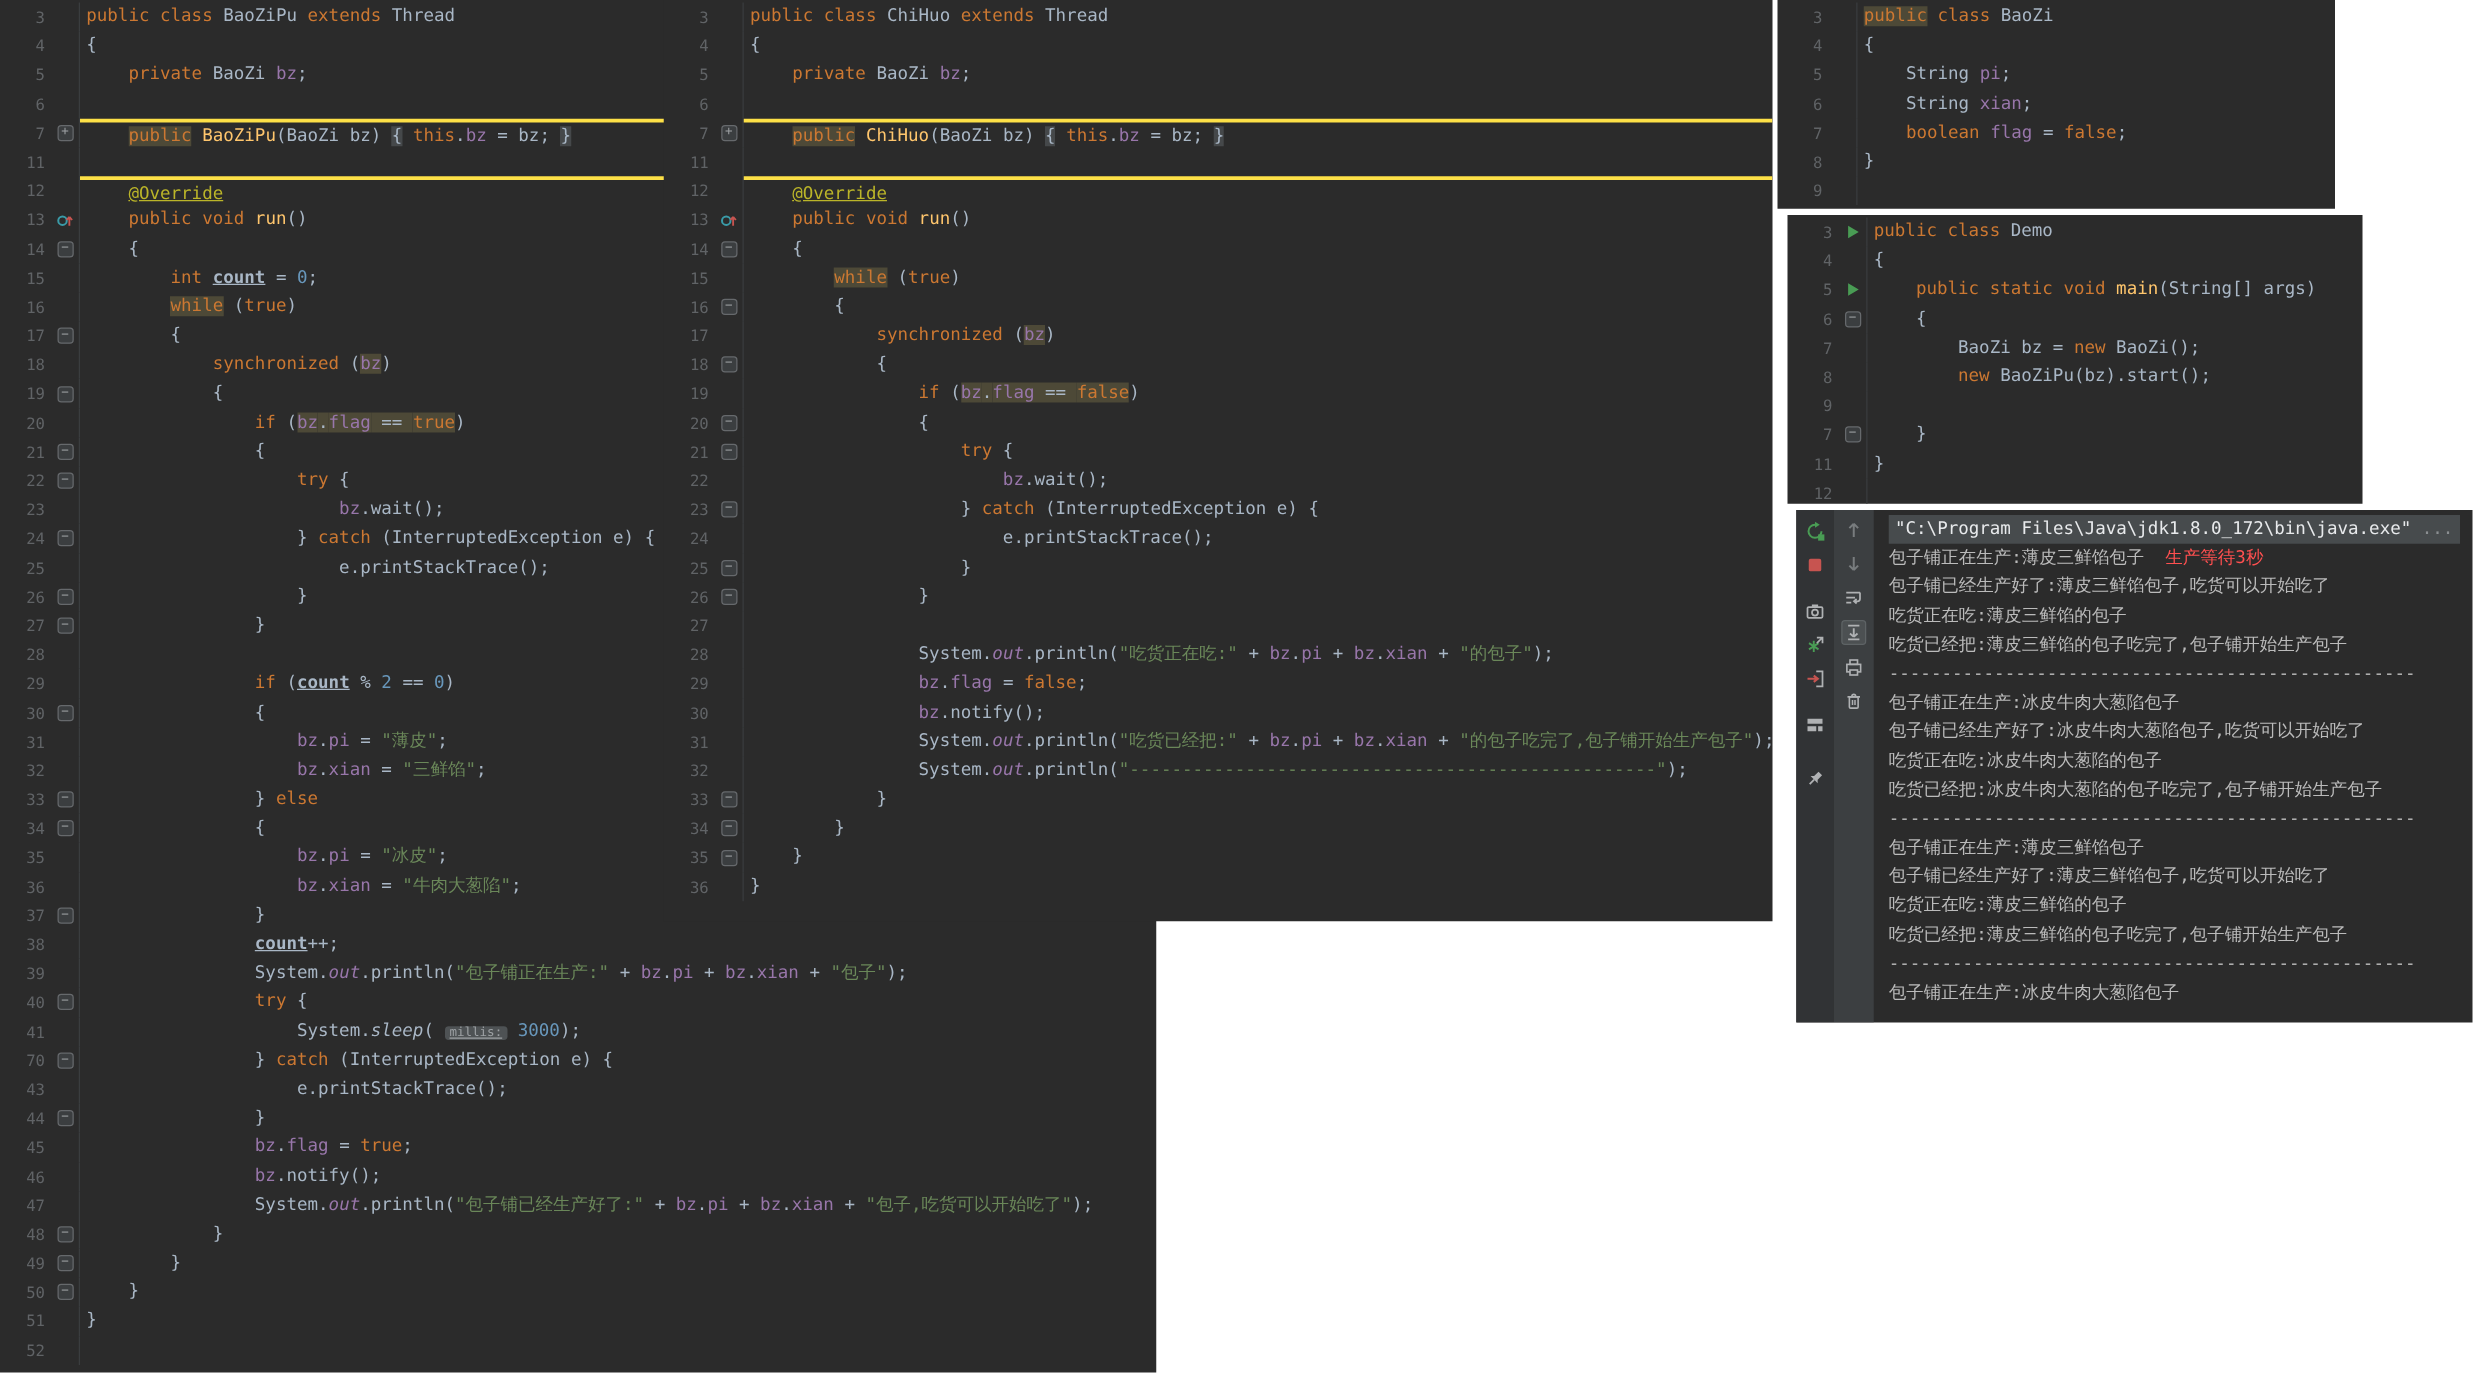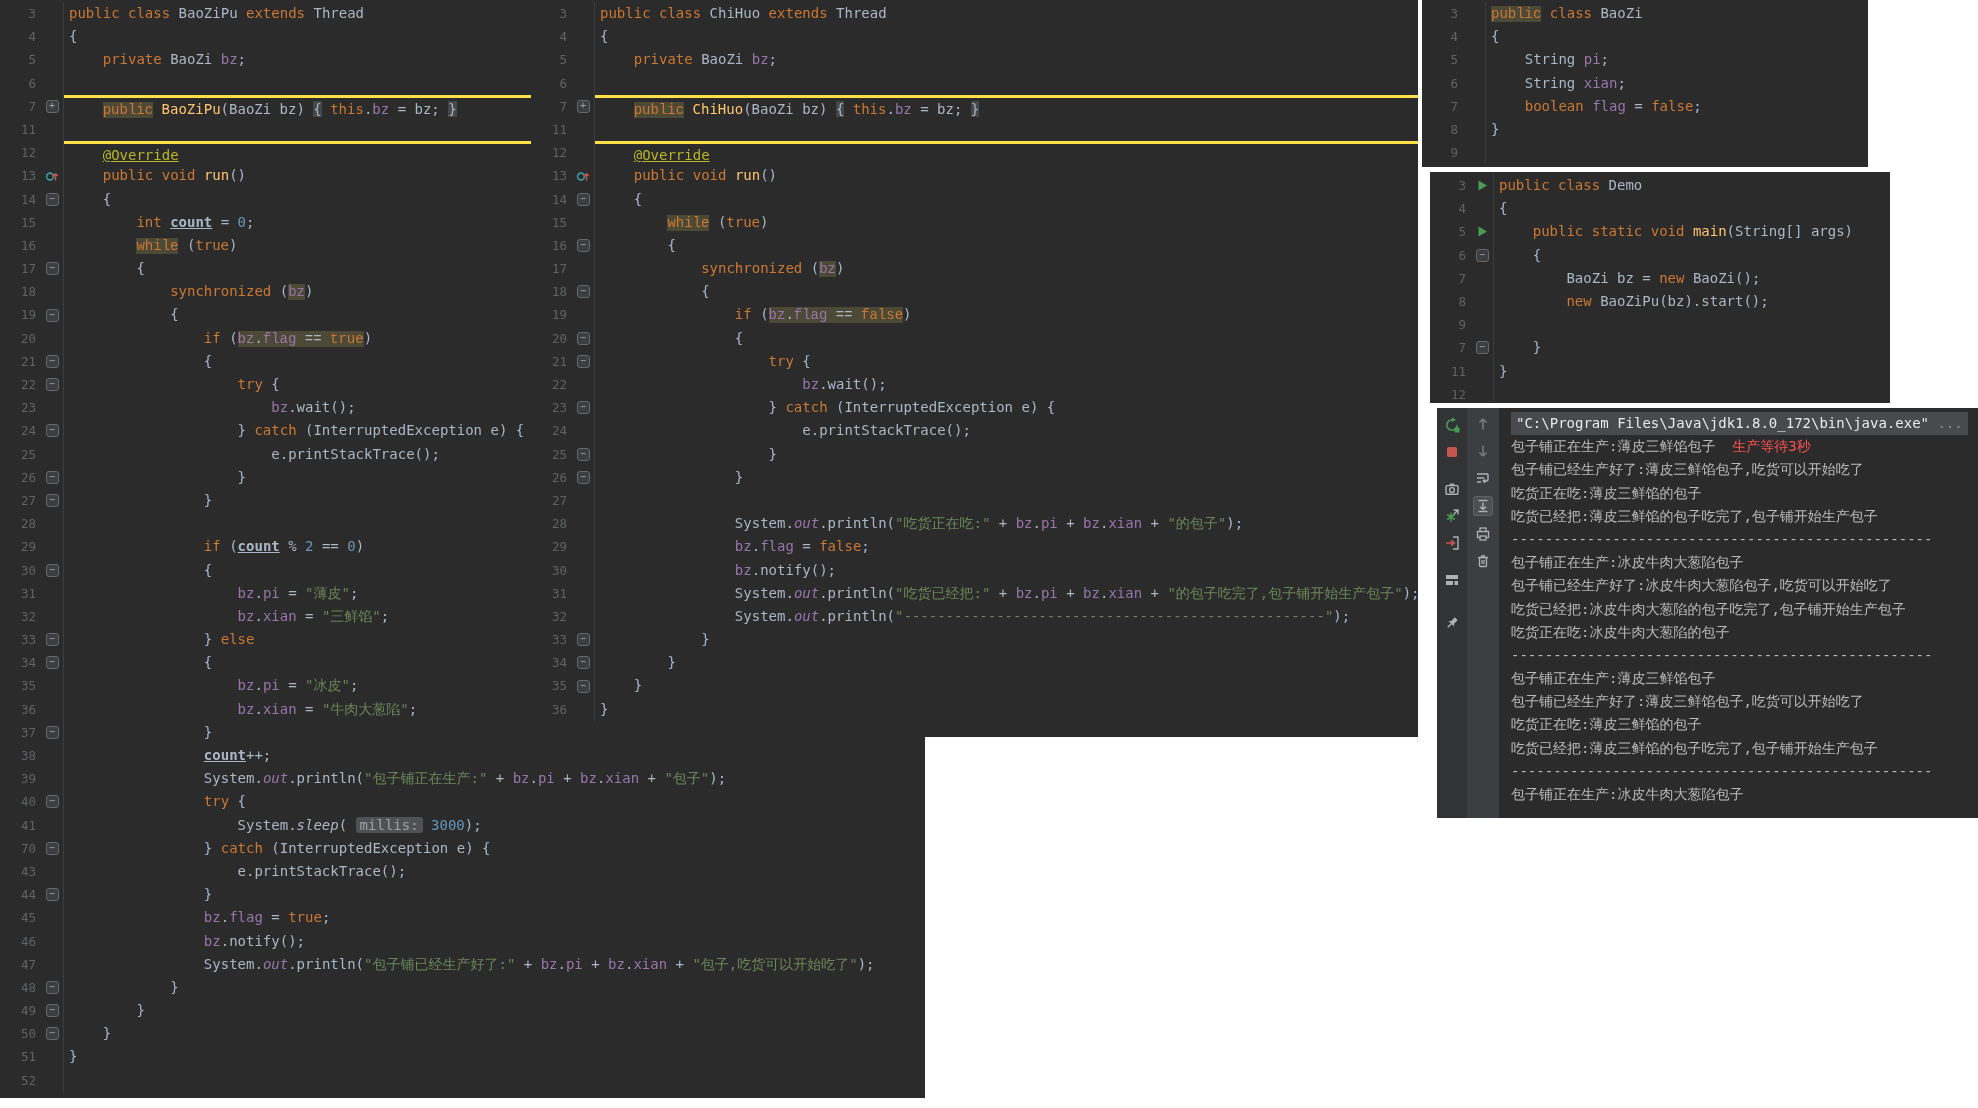--- a/index.html
+++ b/index.html
@@ -26,23 +26,23 @@
   .cg-k{color:#CC7832;}
   .cg-p{color:#A9B7C6;}
   .cg-f{color:#9876AA;}
   .cg-s{color:#6A8759;}
   .cg-n{color:#6897BB;}
   .cg-a{color:#BBB529;text-decoration:underline;}
   .cg-d{color:#FFC66D;}
   .cg-u{text-decoration:underline;font-weight:bold;}
   .cg-oi{color:#9876AA;font-style:italic;}
   .cg-si{font-style:italic;margin-top:40px;}
-  .cg-hl{background:#4D4937;font-family:Liberation Mono, monospace;}
+  .cg-hl{background:#4D4937;}
   .cg-fb{background:#45484A;}
-  .cg-h{background:#4E5254;color:#9DA1A4;border-radius:3px;padding:0 4px;font-size:14px;}
+  .cg-h{background:#4E5254;color:#9DA1A4;border-radius:3px;padding:0 4px;font-size:10px;text-decoration:underline;}
 
   
   .tb{flex:none;display:flex;flex-direction:column;align-items:center;}
   .tb1{width:30px;background:#313335;padding-top:8px;gap:9px;}
   .tb2{width:32px;background:#3C3F41;padding-top:7px;gap:9px;}
   .tbi{width:18px;height:18px;display:flex;align-items:center;justify-content:center;flex:none;}
   .tbi.active{background:#4C5052;border:1px solid #5E6365;border-radius:3px;}
   .tbi.pin{margin-top:16px;}
   .tbdiv{width:18px;height:1px;background:#50545
 
@@ -276,22 +276,22 @@
   </div>
   <div class="cbody">
       <div class="conrow cmdrow"><span class="cg-cmd">"C:\Program Files\Java\jdk1.8.0_172\bin\java.exe" </span><span class="cg-cmddim">...</span></div>
       <div class="conrow"><span class="cg-out">包子铺正在生产:薄皮三鲜馅包子</span><span class="cg-red">  生产等待3秒</span></div>
       <div class="conrow"><span class="cg-out">包子铺已经生产好了:薄皮三鲜馅包子,吃货可以开始吃了</span></div>
       <div class="conrow"><span class="cg-out">吃货正在吃:薄皮三鲜馅的包子</span></div>
       <div class="conrow"><span class="cg-out">吃货已经把:薄皮三鲜馅的包子吃完了,包子铺开始生产包子</span></div>
       <div class="conrow"><span class="cg-out">--------------------------------------------------</span></div>
       <div class="conrow"><span class="cg-out">包子铺正在生产:冰皮牛肉大葱陷包子</span></div>
       <div class="conrow"><span class="cg-out">包子铺已经生产好了:冰皮牛肉大葱陷包子,吃货可以开始吃了</span></div>
+      <div class="conrow"><span class="cg-out">吃货正在吃:冰皮牛肉大葱陷的包子</span></div>
       <div class="conrow"><span class="cg-out">吃货已经把:冰皮牛肉大葱陷的包子吃完了,包子铺开始生产包子</span></div>
-      <div class="conrow"><span class="cg-out">吃货正在吃:冰皮牛肉大葱陷的包子</span></div>
       <div class="conrow"><span class="cg-out">--------------------------------------------------</span></div>
       <div class="conrow"><span class="cg-out">包子铺正在生产:薄皮三鲜馅包子</span></div>
       <div class="conrow"><span class="cg-out">包子铺已经生产好了:薄皮三鲜馅包子,吃货可以开始吃了</span></div>
       <div class="conrow"><span class="cg-out">吃货正在吃:薄皮三鲜馅的包子</span></div>
       <div class="conrow"><span class="cg-out">吃货已经把:薄皮三鲜馅的包子吃完了,包子铺开始生产包子</span></div>
       <div class="conrow"><span class="cg-out">--------------------------------------------------</span></div>
       <div class="conrow"><span class="cg-out">包子铺正在生产:冰皮牛肉大葱陷包子</span></div>
     </div>
 </div>
 

